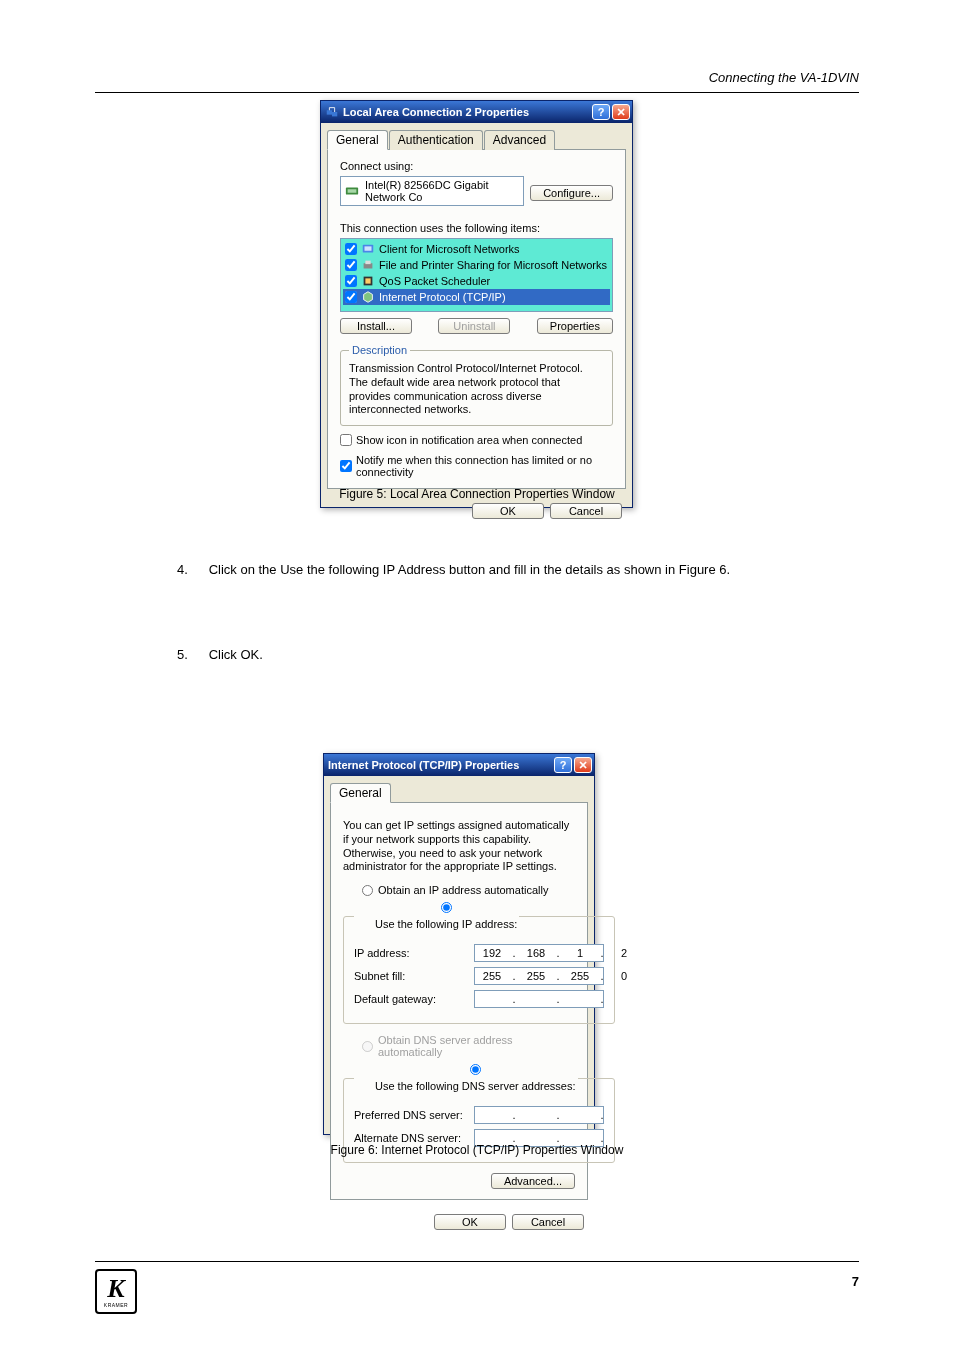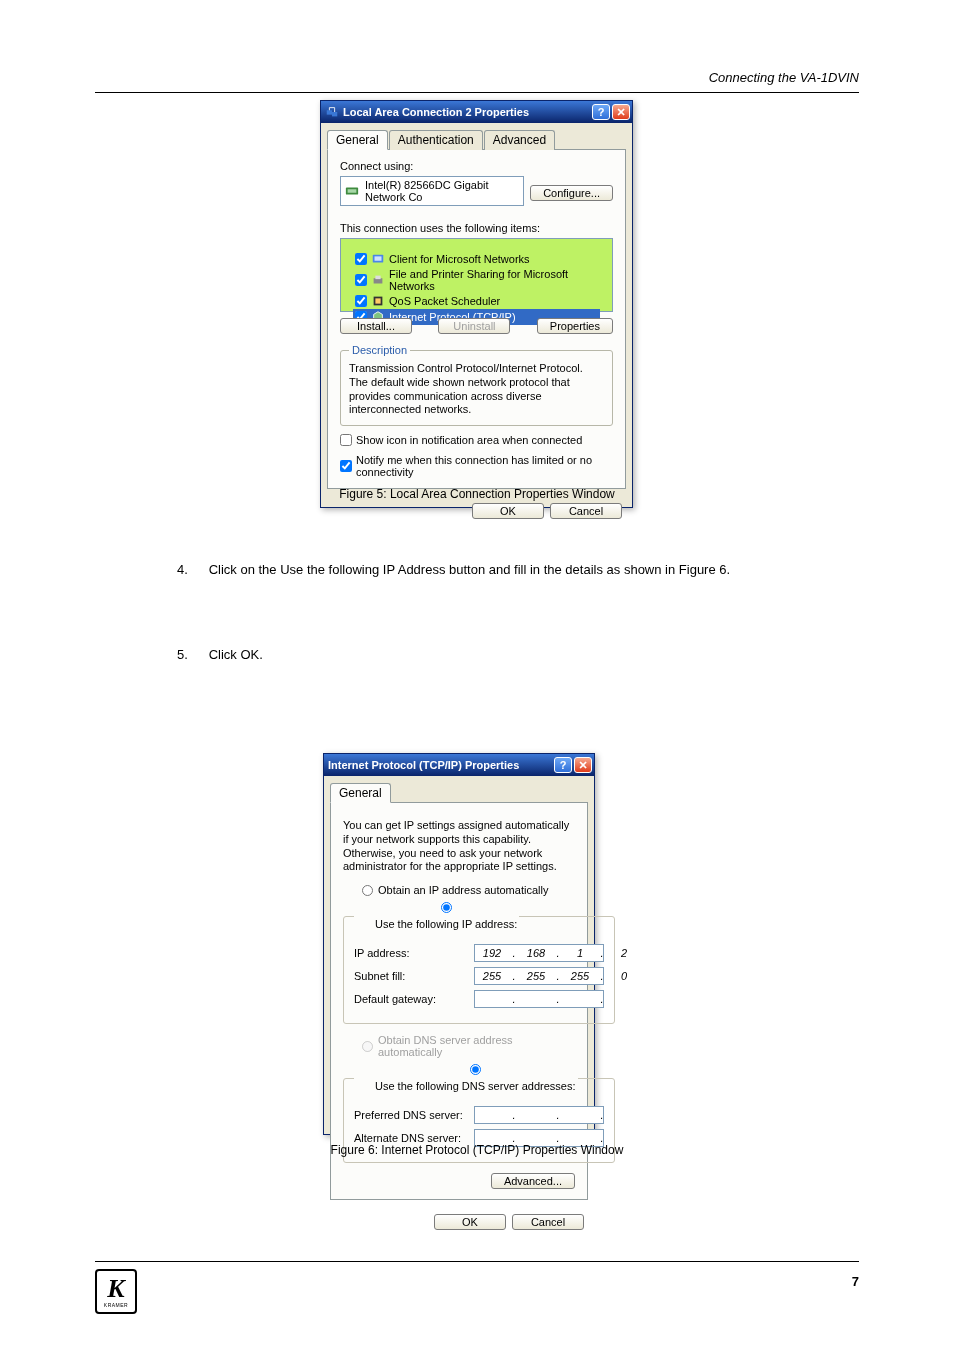--- a/index.html
+++ b/index.html
@@ -135,22 +135,22 @@
     min-width: 72px;
     text-align: center;
   }
   .btn:disabled { color: #a0a0a0; cursor: default; }
   .btn-row { display: flex; gap: 8px; margin-top: 6px; }
   .btn-row-right { display: flex; gap: 8px; justify-content: flex-end; }
 
   .items-label { margin-top: 12px; margin-bottom: 4px; }
   .items-list {
     border: 1px solid #7f9db9;
-    background: #bef264;
-    padding: 12px;
+    background: #5eead4;
+    padding: 2px;
     height: 74px;
   }
   .item-row {
     display: flex; align-items: center; gap: 4px;
     padding: 1px 2px;
     font-size: 11px;
   }
   .item-row input[type="checkbox"] { width: 12px; height: 12px; }
   .item-row.selected {
     background: #316ac5;
@@ -222,21 +222,20 @@
   .ip-input {
     border: 1px solid #7f9db9;
     background: #fff;
     width: 130px;
     height: 18px;
     display: flex;
     align-items: center;
     justify-content: space-between;
     padding: 0 6px;
     font-size: 11px;
-    font-style: italic;
   }
   .ip-input span { min-width: 22px; text-align: center; }
   .ip-dot { color: #000; }
 
   .logo {
     position: absolute;
     left: 95px;
     bottom: 40px;
     width: 42px;
     height: 45px;
@@ -347,21 +346,21 @@
     </div>
 
     <div class="btn-row" style="justify-content:space-between;">
       <button class="btn">Install...</button>
       <button class="btn" disabled="">Uninstall</button>
       <button class="btn">Properties</button>
     </div>
 
     <fieldset class="desc">
       <legend>Description</legend>
-      <div class="desc-text">Transmission Control Protocol/Internet Protocol. The default wide shown network protocol that provides communication across diverse interconnected networks.</div>
+      <div class="desc-text">Transmission Control Protocol/Internet Protocol. The default wide area network protocol that provides communication across diverse interconnected networks.</div>
     </fieldset>
 
     <div class="chk-row">
       <input type="checkbox" style="">
       <span>Show icon in notification area when connected</span>
     </div>
     <div class="chk-row">
       <input type="checkbox" checked="" style="">
       <span>Notify me when this connection has limited or no connectivity</span>
     </div>

